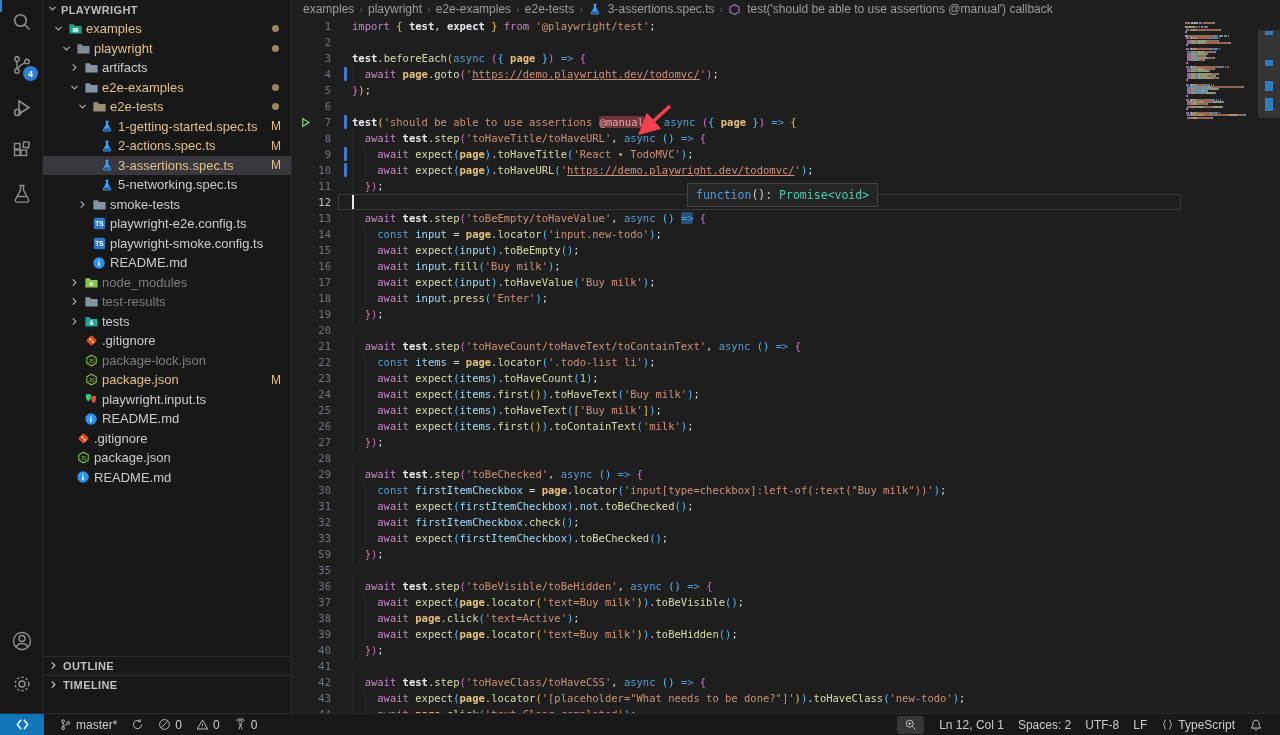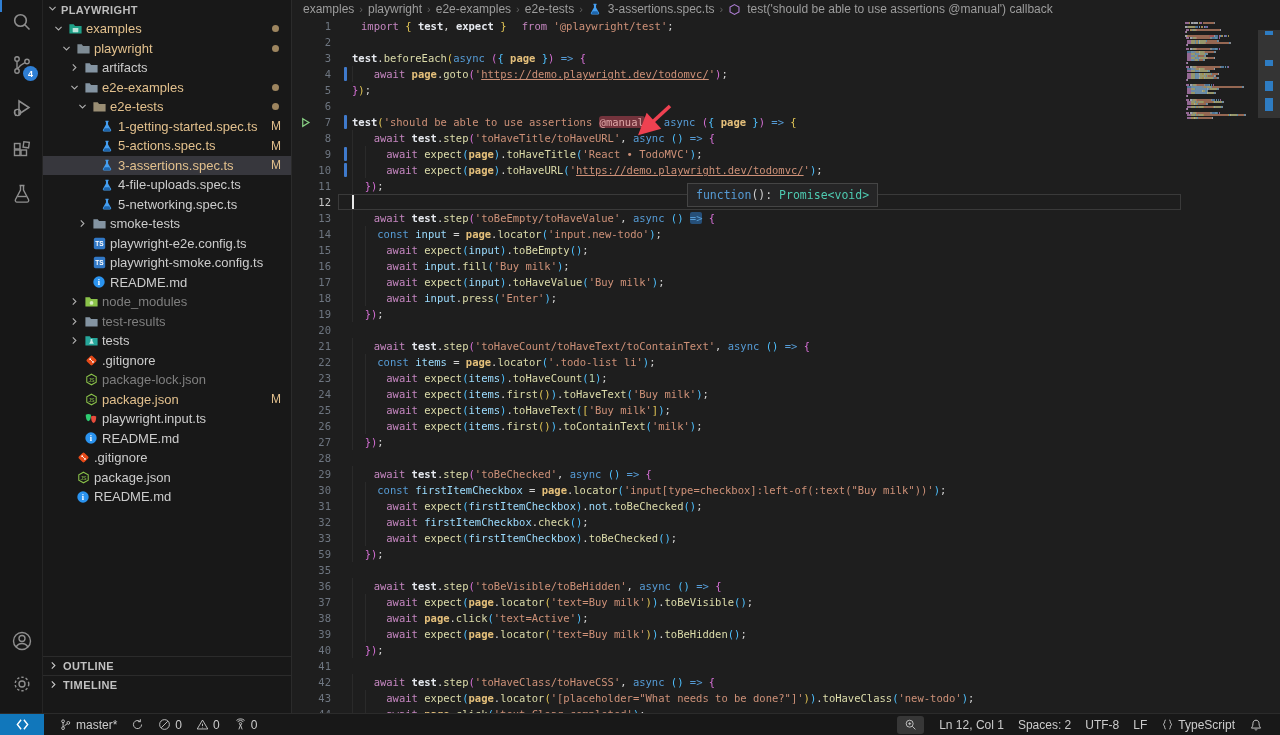--- a/index.html
+++ b/index.html
@@ -39,21 +39,21 @@
   .bc-item svg { margin-right:3px; }
   #code { position:absolute; left:0; top:18px; right:0; bottom:0; overflow:hidden; }
   .cl { display:flex; height:16px; font-family:"DejaVu Sans Mono", monospace; font-size:10.5px; line-height:16px; white-space:pre; }
   .cl .gut { width:59px; flex:none; position:relative; color:#6e7681; text-align:right; }
   .cl .num { position:absolute; right:21px; width:30px; }
   .cl.active .num { color:#c6c6c6; }
   .cl .modbar { position:absolute; left:51px; top:1px; width:3px; height:14px; background:#3f7acc; border-radius:1px; }
   .cl .play { position:absolute; left:7px; top:2px; }
   .cl .txt { position:relative; flex:1; }
   .iguide { position:absolute; top:0; bottom:0; width:1px; background:rgba(255,255,255,.055); }
-  .tk-k{color:#C586C0;margin-left:9px;} .tk-d{color:#569CD6;} .tk-s{color:#CE9178;}
+  .tk-k{color:#C586C0;} .tk-d{color:#569CD6;} .tk-s{color:#CE9178;}
   .tk-u{color:#CE9178; text-decoration:underline;}
   .tk-f{color:#DCDCAA;} .tk-v{color:#9CDCFE;} .tk-n{color:#B5CEA8;}
   .tk-t{color:#e6e9ef; font-weight:bold;} .tk-g{color:#E5C07B; font-weight:bold;}
   .tk-p{color:#d4d4d4;} .tk-a{color:#569CD6;}
   .tk-ah{color:#569CD6; background:#264f78; border-radius:2px;}
   .tk-b1{color:#e2c555;} .tk-b2{color:#d670d6;} .tk-b3{color:#4fc1ff;}
   .tk-m{color:#e0a8a8; background:#73333c; border-radius:3px; padding:0 1px;}
   #curline { position:absolute; left:45px; height:16px; border:1px solid #3a3a3a; }
   #cursor { position:absolute; width:1.5px; height:14px; background:#e8e8e8; }
 
@@ -234,43 +234,33 @@
           <span class="badge">M</span>
         </div>
         <div class="tree-row gold" style="padding-left: 40px;">
           <span class="chev"></span>
           <span class="ficon">
             <svg width="14" height="14" viewBox="0 0 16 16">
               <path d="M6.2 2h3.6v1l-.6.6v2.6l3.4 6c.5.9-.1 2-1.1 2H4.5c-1 0-1.6-1.1-1.1-2l3.4-6V3.6L6.2 3z" fill="#459ef0"></path>
               <path d="M5.4 10.5h5.2l1.3 2.3c.2.4-.1.9-.5.9H4.6c-.4 0-.7-.5-.5-.9z" fill="#1e66ad"></path>
             </svg>
           </span>
-          <span class="lbl">5-actions.spec.ts</span>
+          <span class="lbl">2-actions.spec.ts</span>
           <span class="badge">M</span>
         </div>
         <div class="tree-row sel gold" style="padding-left: 40px;">
           <span class="chev"></span>
           <span class="ficon">
             <svg width="14" height="14" viewBox="0 0 16 16">
               <path d="M6.2 2h3.6v1l-.6.6v2.6l3.4 6c.5.9-.1 2-1.1 2H4.5c-1 0-1.6-1.1-1.1-2l3.4-6V3.6L6.2 3z" fill="#459ef0"></path>
               <path d="M5.4 10.5h5.2l1.3 2.3c.2.4-.1.9-.5.9H4.6c-.4 0-.7-.5-.5-.9z" fill="#1e66ad"></path>
             </svg>
           </span>
           <span class="lbl">3-assertions.spec.ts</span>
           <span class="badge">M</span>
-        </div>
-        <div class="tree-row" style="padding-left: 40px;">
-          <span class="chev"></span>
-          <span class="ficon">
-            <svg width="14" height="14" viewBox="0 0 16 16">
-              <path d="M6.2 2h3.6v1l-.6.6v2.6l3.4 6c.5.9-.1 2-1.1 2H4.5c-1 0-1.6-1.1-1.1-2l3.4-6V3.6L6.2 3z" fill="#459ef0"></path>
-              <path d="M5.4 10.5h5.2l1.3 2.3c.2.4-.1.9-.5.9H4.6c-.4 0-.7-.5-.5-.9z" fill="#1e66ad"></path>
-            </svg>
-          </span>
-          <span class="lbl">4-file-uploads.spec.ts</span>
         </div>
         <div class="tree-row" style="padding-left: 40px;">
           <span class="chev"></span>
           <span class="ficon">
             <svg width="14" height="14" viewBox="0 0 16 16">
               <path d="M6.2 2h3.6v1l-.6.6v2.6l3.4 6c.5.9-.1 2-1.1 2H4.5c-1 0-1.6-1.1-1.1-2l3.4-6V3.6L6.2 3z" fill="#459ef0"></path>
               <path d="M5.4 10.5h5.2l1.3 2.3c.2.4-.1.9-.5.9H4.6c-.4 0-.7-.5-.5-.9z" fill="#1e66ad"></path>
             </svg>
           </span>
           <span class="lbl">5-networking.spec.ts</span>

